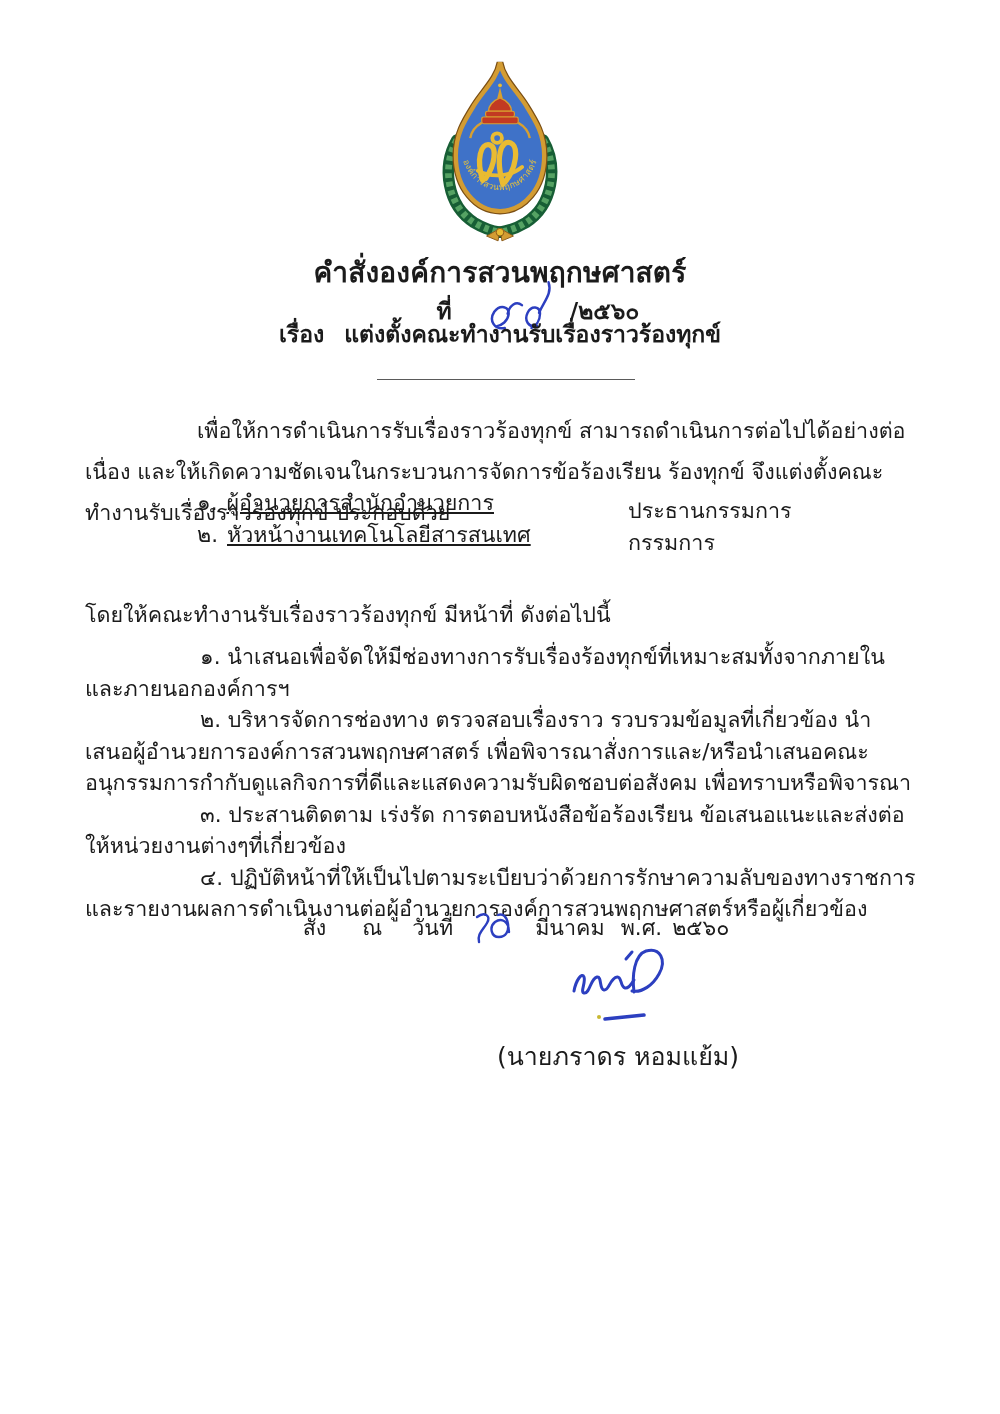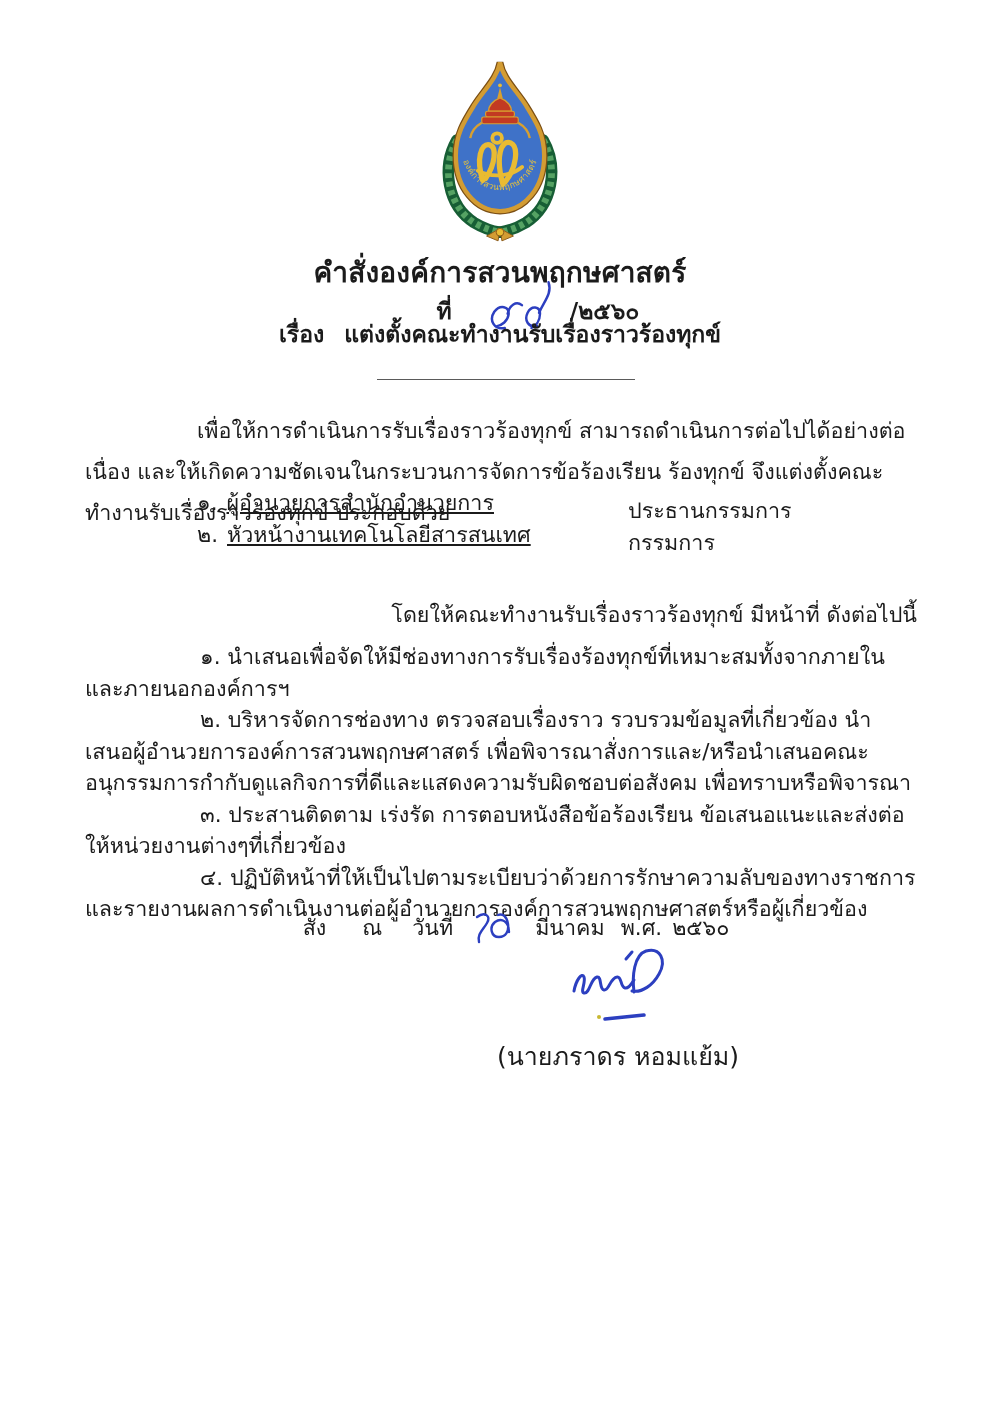--- a/index.html
+++ b/index.html
@@ -20,21 +20,21 @@
   .subject-line{position:absolute;left:0;top:316px;width:1000px;display:flex;justify-content:center;
     gap:20px;font-size:23px;font-weight:700;}
   .divider{position:absolute;left:377px;top:379px;width:258px;height:0;border-top:1.6px solid #5a5a5a;}
   
   .para{position:absolute;left:85px;width:832px;margin:0;font-size:21.5px;line-height:41px;}
   .opening{top:410px;text-indent:112px;}
   .committee{position:absolute;left:197px;top:487px;width:718px;font-size:21.5px;line-height:31.5px;text-decoration:underline;}
   .crow{position:relative;display:block;}
   .cnum{display:inline-block;margin-right:9px;}
   .crole{position:absolute;left:431px;top:0;margin-top:8px;}
-  .duties-intro{top:594px;text-align:right;}
+  .duties-intro{top:594px;}
   .duties{position:absolute;left:85px;top:641px;width:832px;font-size:21.5px;line-height:31.5px;}
   .duties p{margin:0;text-indent:115px;}
   
   .date-line{position:absolute;left:0;top:905px;width:1000px;display:flex;justify-content:center;
     align-items:flex-end;font-size:21.5px;transform:translateX(16px);}
   .date-line .w1{margin-right:36px;}
   .date-line .w2{margin-right:30px;}
   .date-line .w3{margin-right:12px;}
   .date-line .w4{margin-left:14px;margin-right:16px;}
   .date-line .w5{margin-right:10px;}

